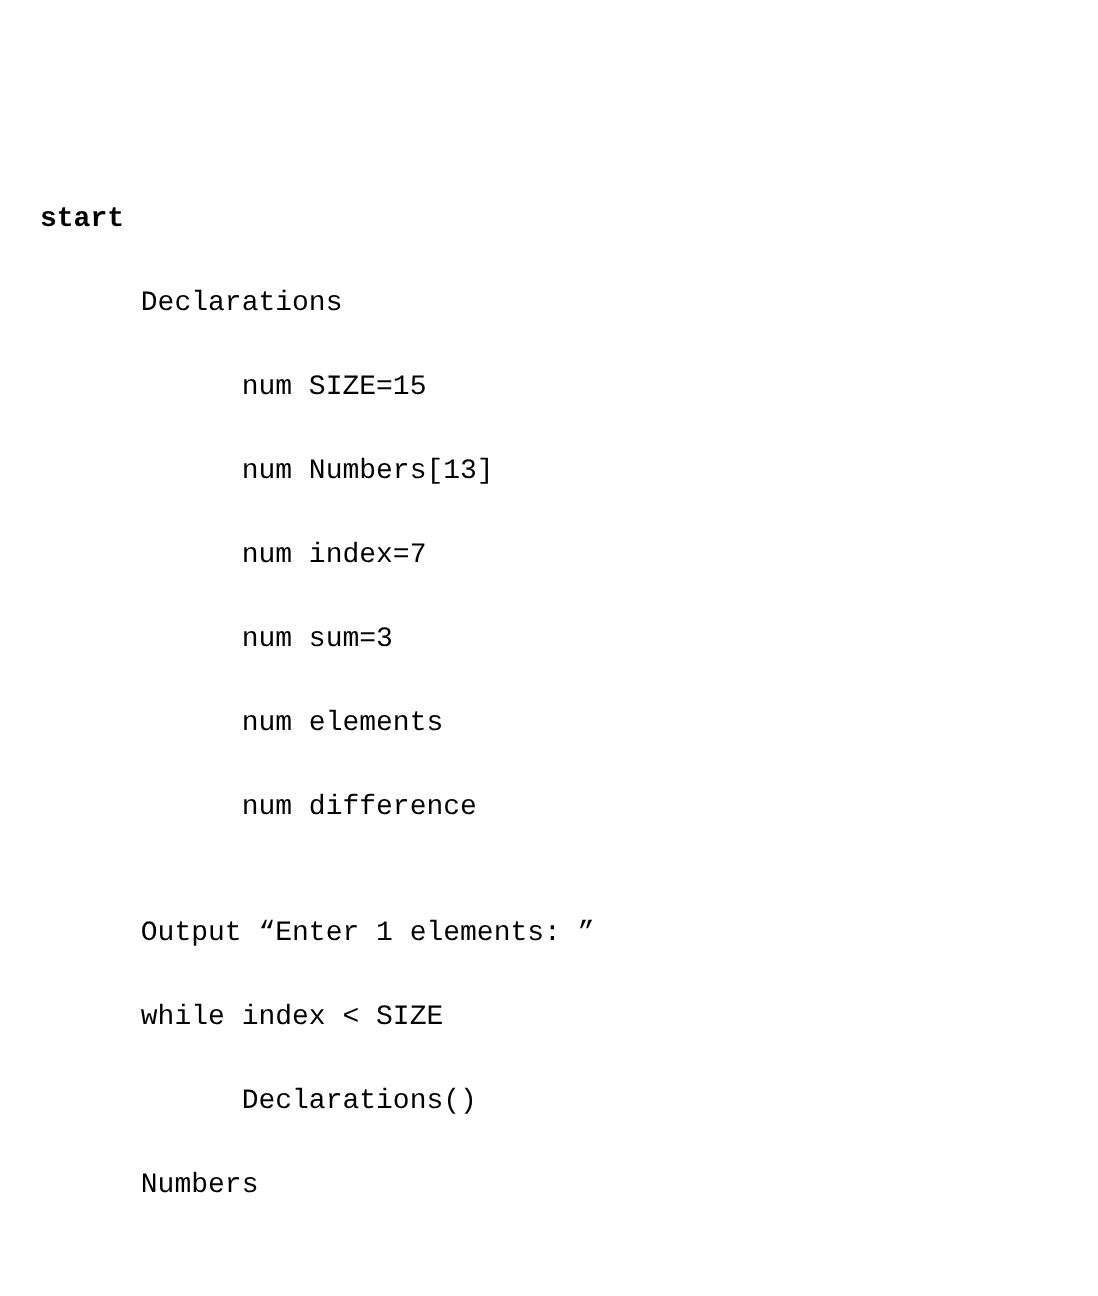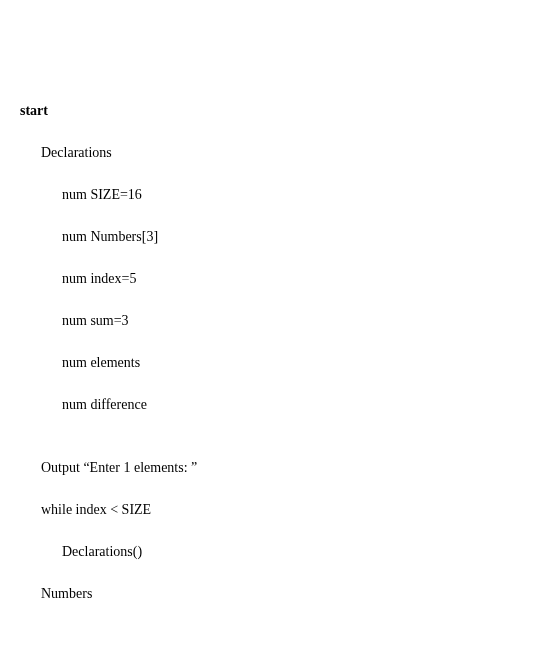--- a/index.html
+++ b/index.html
@@ -7,33 +7,33 @@
     padding: 16px 20px;
     background: #fff;
     font-family: "Courier New", Courier, monospace;
     font-size: 14px;
     line-height: 1.5;
     color: #000;
     white-space: pre;
     width: 549px;
     box-sizing: border-box;
   }
-  .line { display: block; font-family: Liberation Serif, serif; }
+  .line { display: block; }
   .bold { font-weight: bold; }
 </style>
 </head>
 <body>
 
 
 
 <span class="line bold">start</span>
 <span class="line">      Declarations</span>
-<span class="line">            num SIZE=16</span>
-<span class="line">            num Numbers[3]</span>
-<span class="line">            num index=5</span>
+<span class="line">            num SIZE=15</span>
+<span class="line">            num Numbers[13]</span>
+<span class="line">            num index=7</span>
 <span class="line">            num sum=3</span>
 <span class="line">            num elements</span>
 <span class="line">            num difference</span>
 <span class="line"></span>
 <span class="line">      Output “Enter 1 elements: ”</span>
 <span class="line">      while index &lt; SIZE</span>
 <span class="line">            Declarations()</span>
 <span class="line">      Numbers</span>
 <span class="line"></span>
 <span class="line">      index=0</span>

